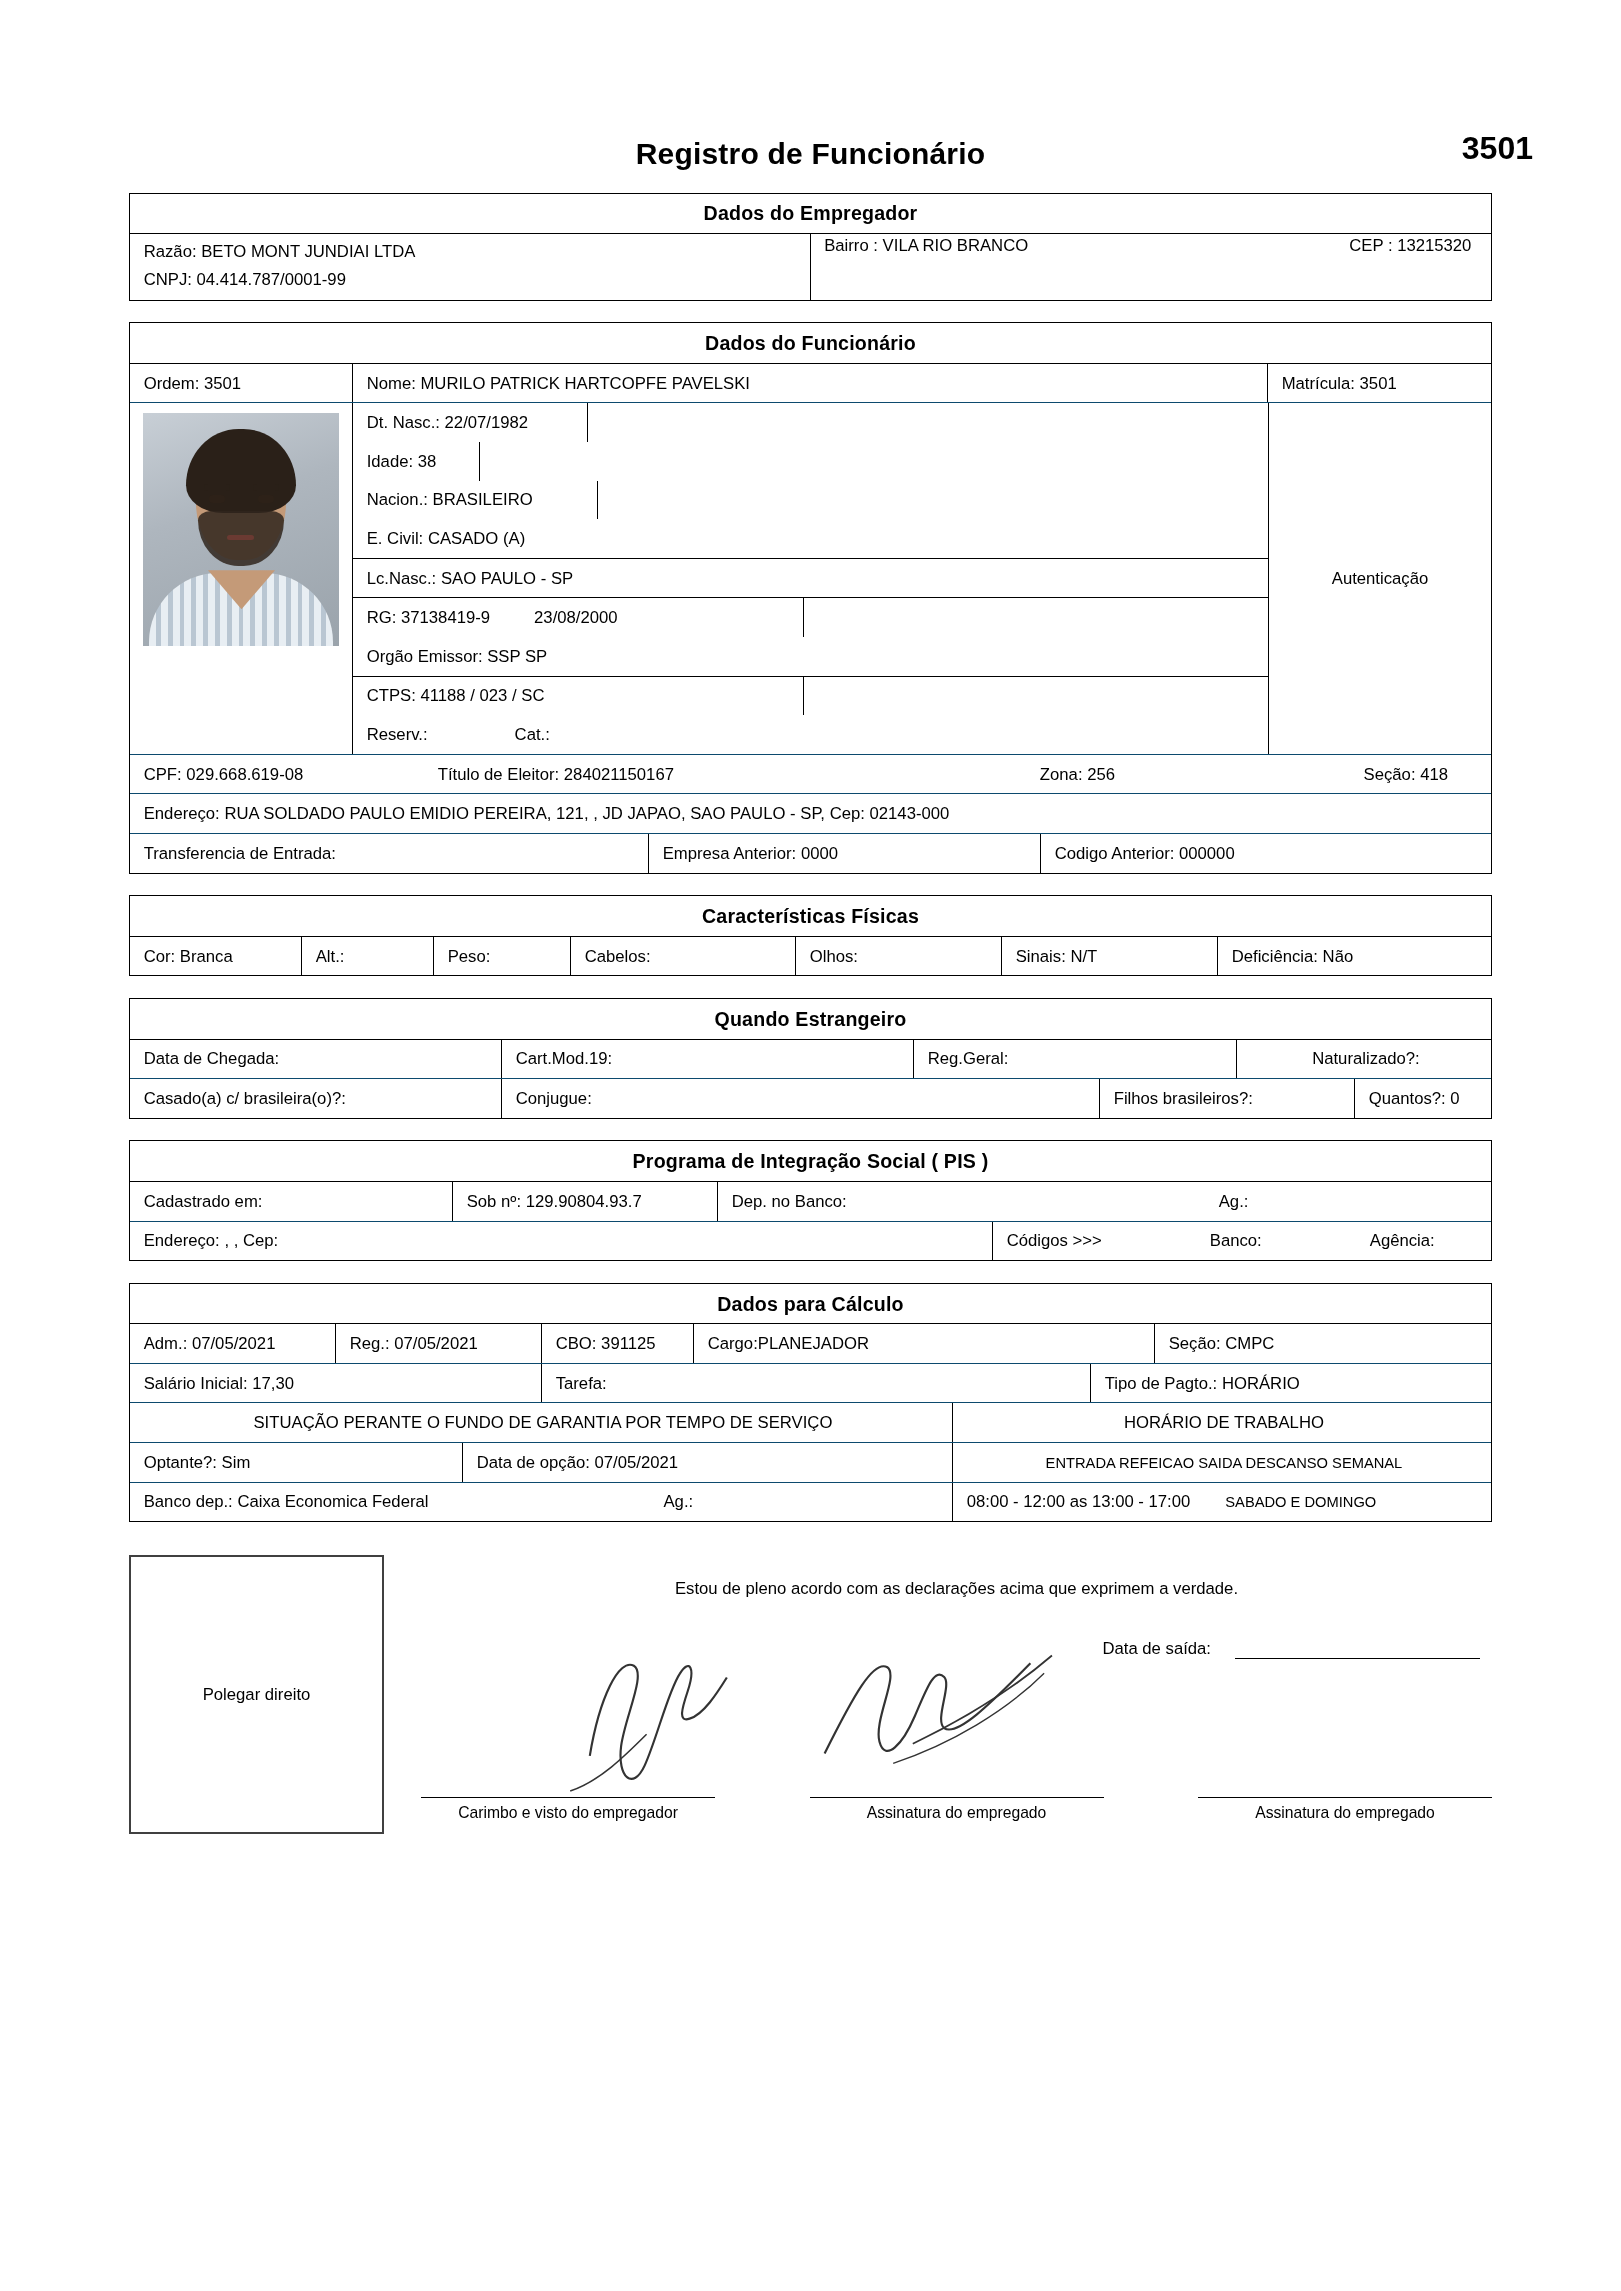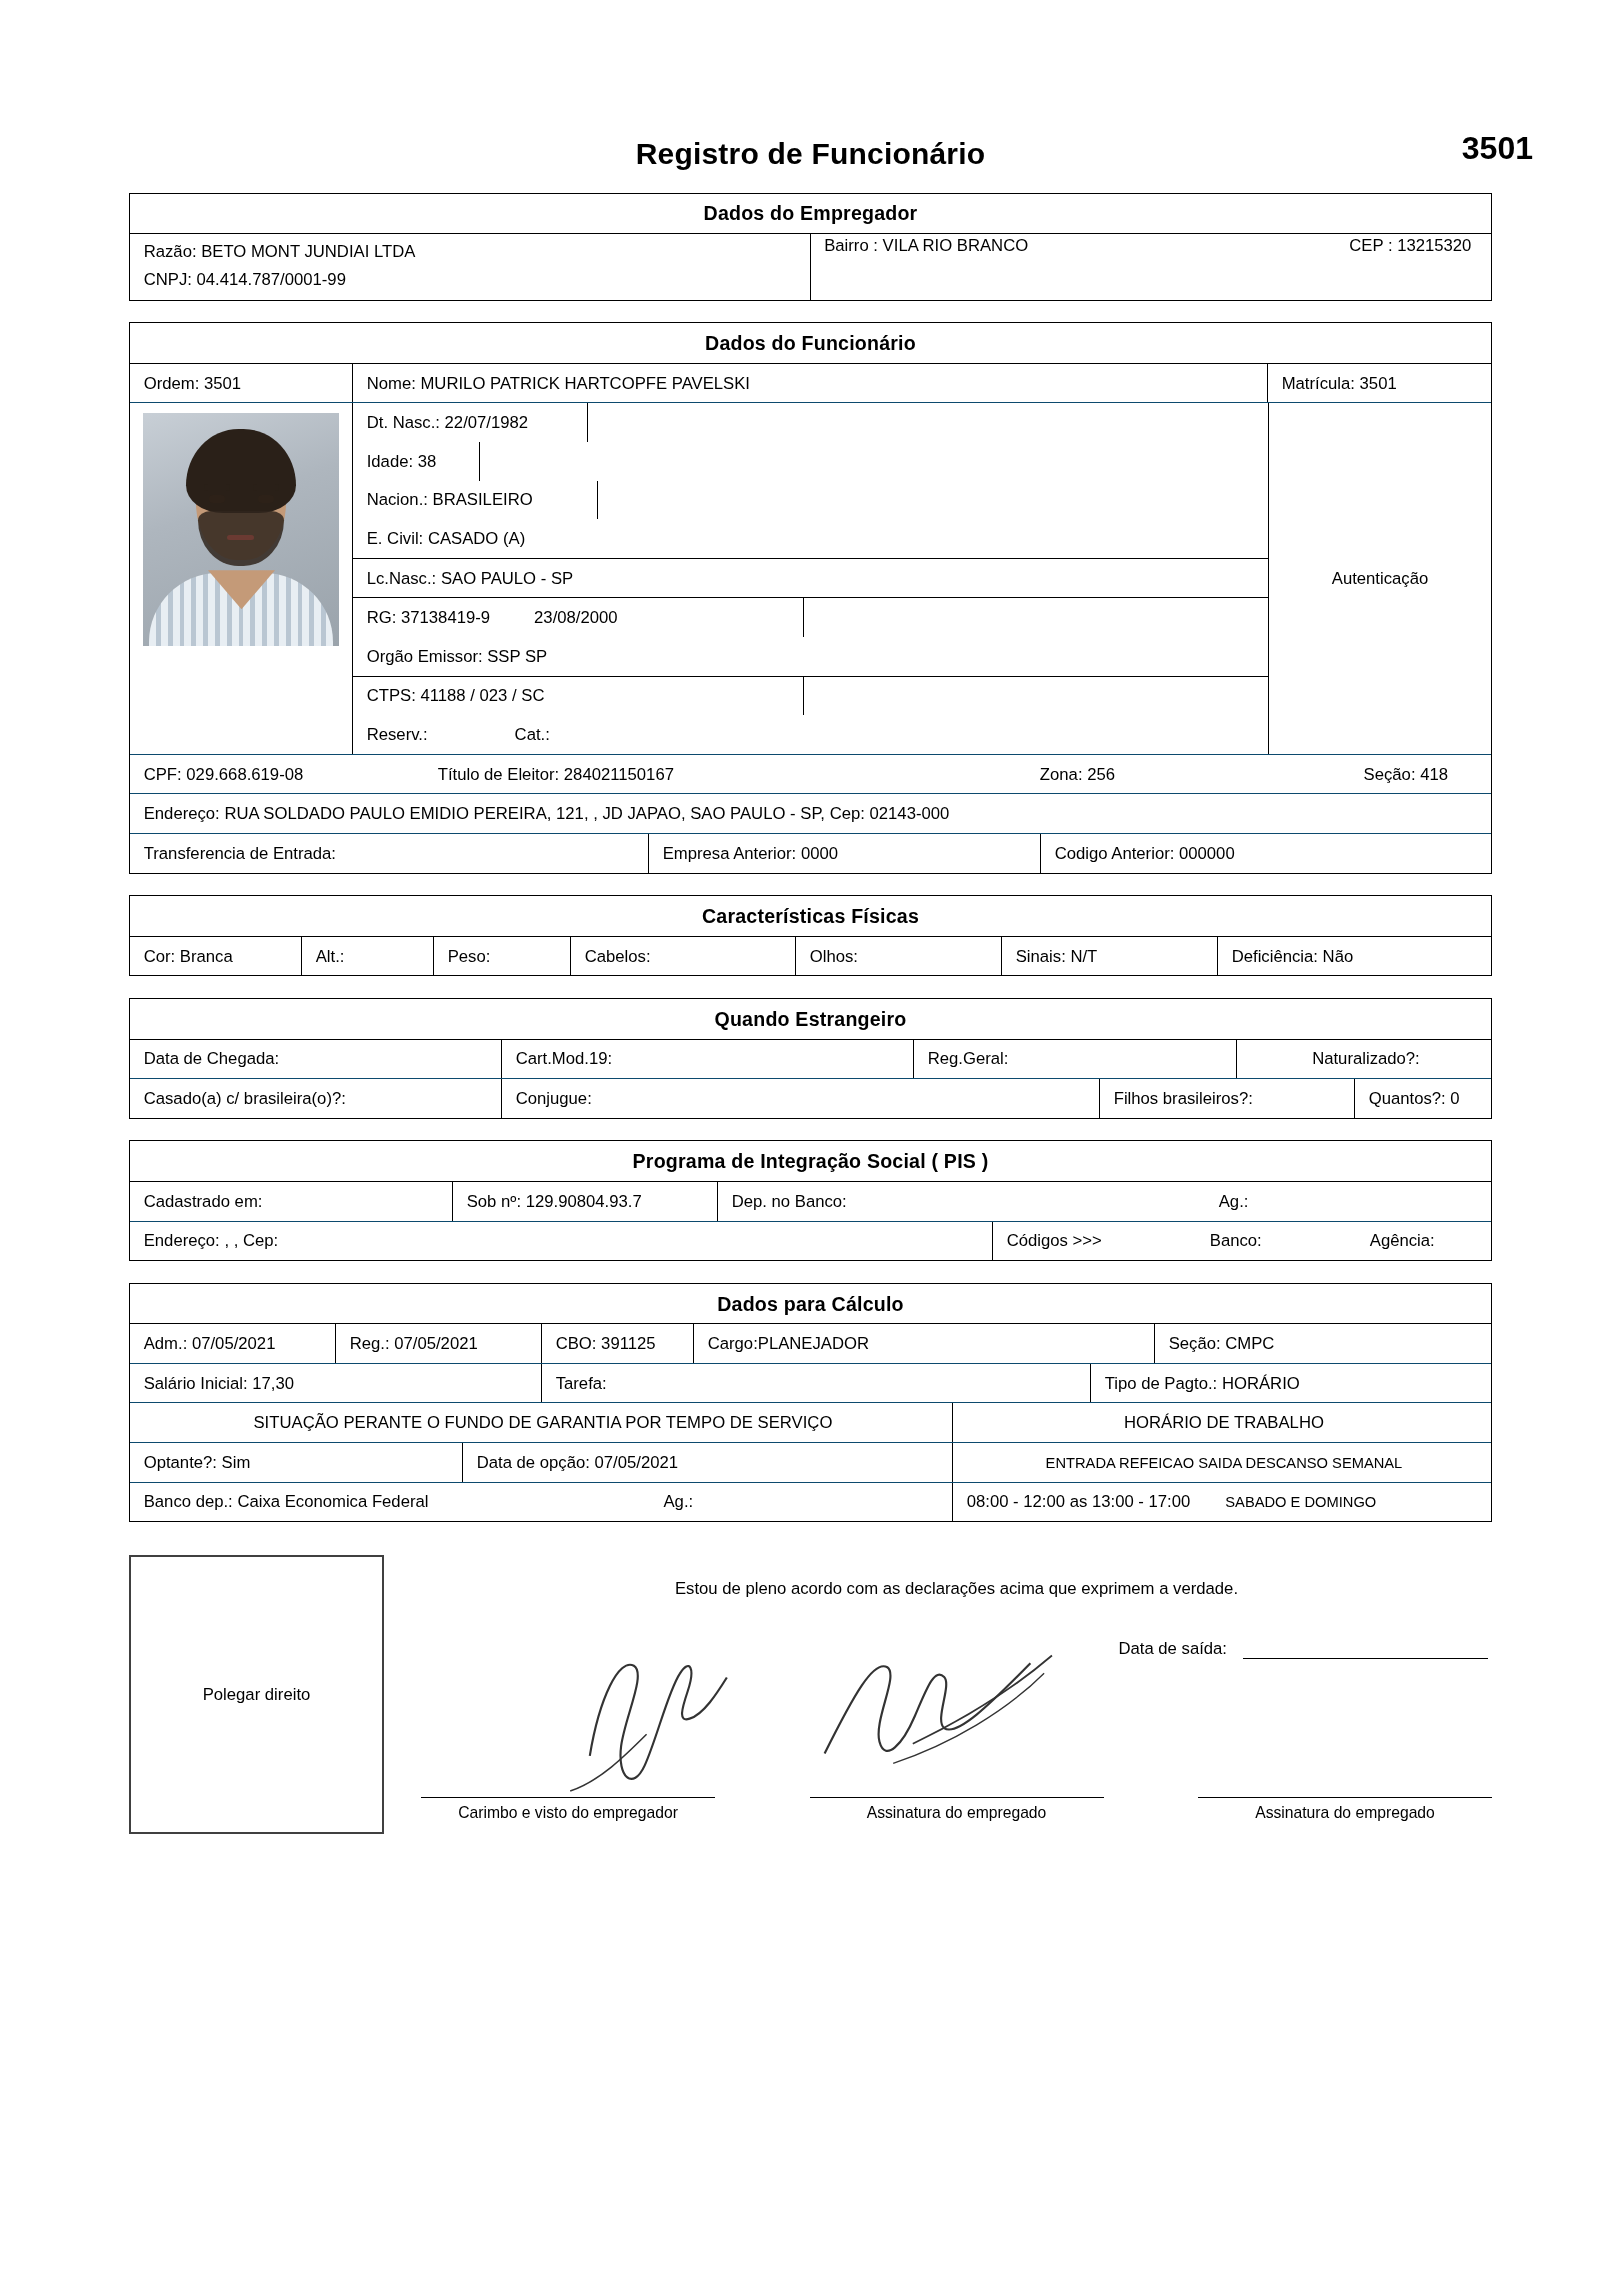--- a/index.html
+++ b/index.html
@@ -220,26 +220,26 @@
     text-align: center;
     font-size: 15.7px;
     position: relative;
   }
   .sig .line {
     border-top: 1px solid #000;
     margin-bottom: 6.9px;
   }
   .data-saida {
     position: absolute;
-    right: 4px;
+    right: 12px;
     top: 84px;
     font-size: 16.7px;
     display: flex;
     align-items: flex-end;
-    gap: 16px;
+    gap: 24px;
   }
   .data-saida .ds-line {
     width: 245px;
     border-bottom: 1px solid #000;
     height: 15.7px;
   }
   .scribble {
     position: absolute;
     bottom: 25.5px;
     pointer-events: none;

